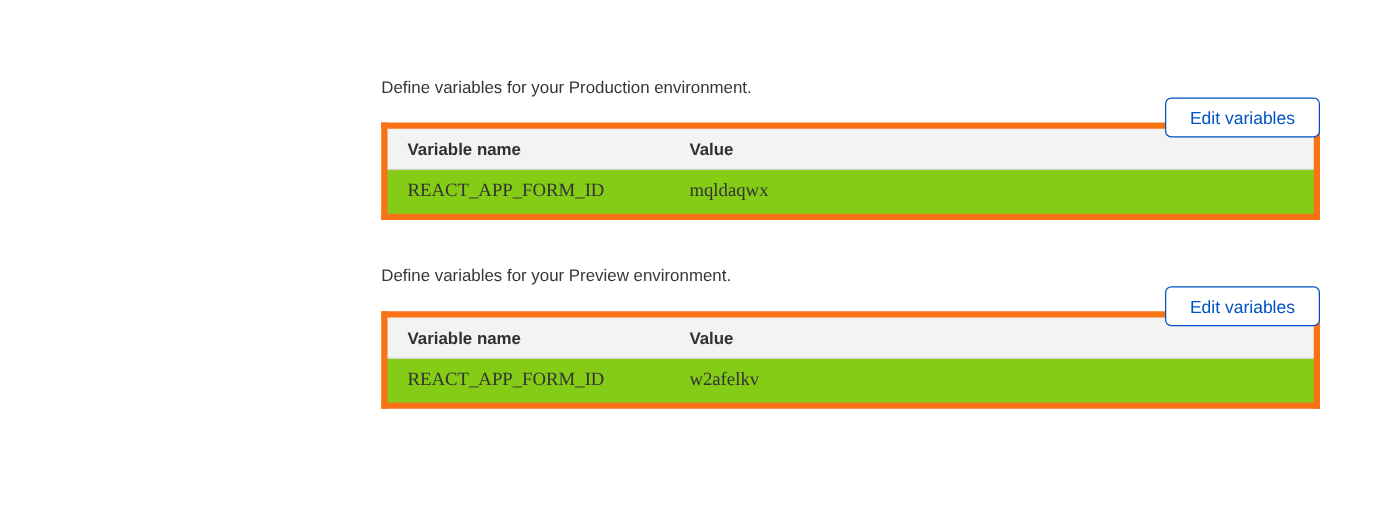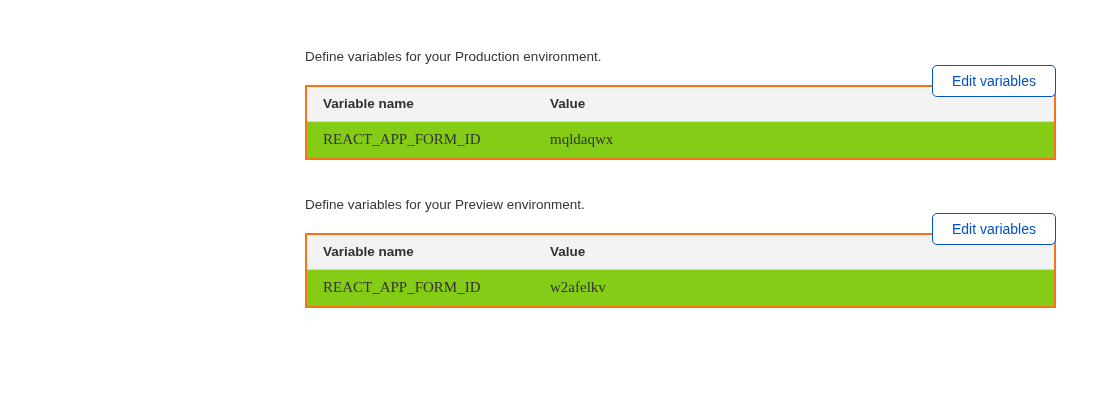--- a/index.html
+++ b/index.html
@@ -36,40 +36,41 @@
   .main {
     position: absolute; left: 305px; top: 49px; width: 751px;
   }
   .section { position: relative; }
   .section + .section { margin-top: 37px; }
   .section-title {
     font-size: 16px; font-weight: 700; color: #313131;
     line-height: 19px;
   }
   .section-desc {
+    margin-top: 13px;
     font-size: 13.5px; color: #363636;
     line-height: 15px;
   }
   .edit-btn {
     position: absolute; right: 0; top: 16px;
     height: 32px;
     padding: 0 19px;
     background: #ffffff;
     border: 1px solid #0051c3;
     border-radius: 5px;
     color: #0051c3;
     font-family: "Liberation Sans", sans-serif;
     font-size: 14px;
     cursor: pointer;
   }
   .var-table {
     margin-top: 21px;
     width: 100%;
     border-collapse: collapse;
-    border: 2px solid #f97316;
+    border: 5px solid #f97316;
     table-layout: fixed;
   }
   .var-table col.c1 { width: 228px; }
   .var-table th {
     background: #f3f3f3;
     text-align: left;
     font-size: 13.5px;
     font-weight: 700;
     color: #313131;
     height: 35px;

